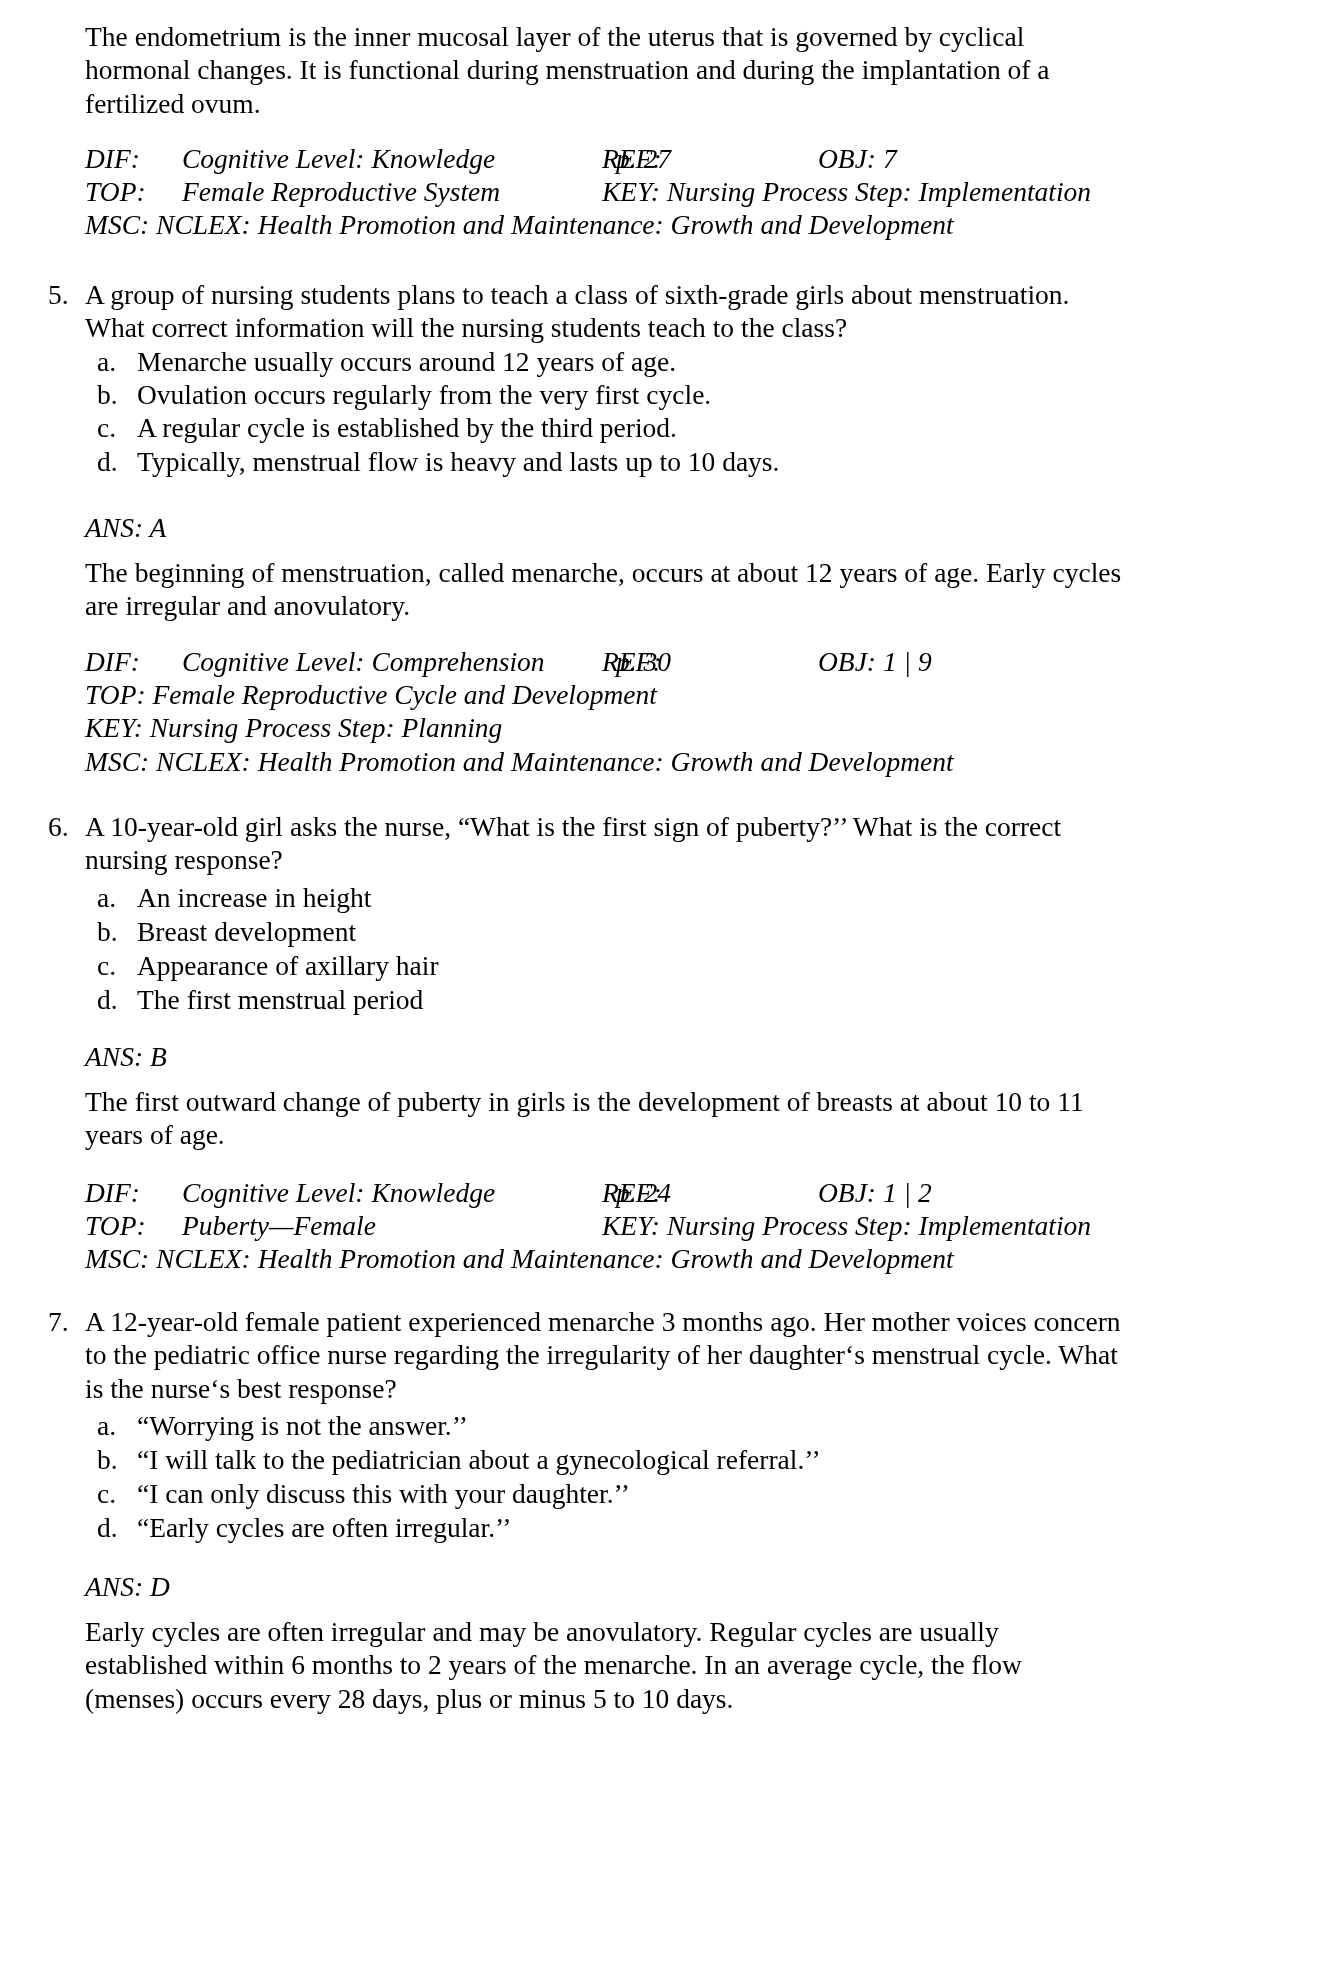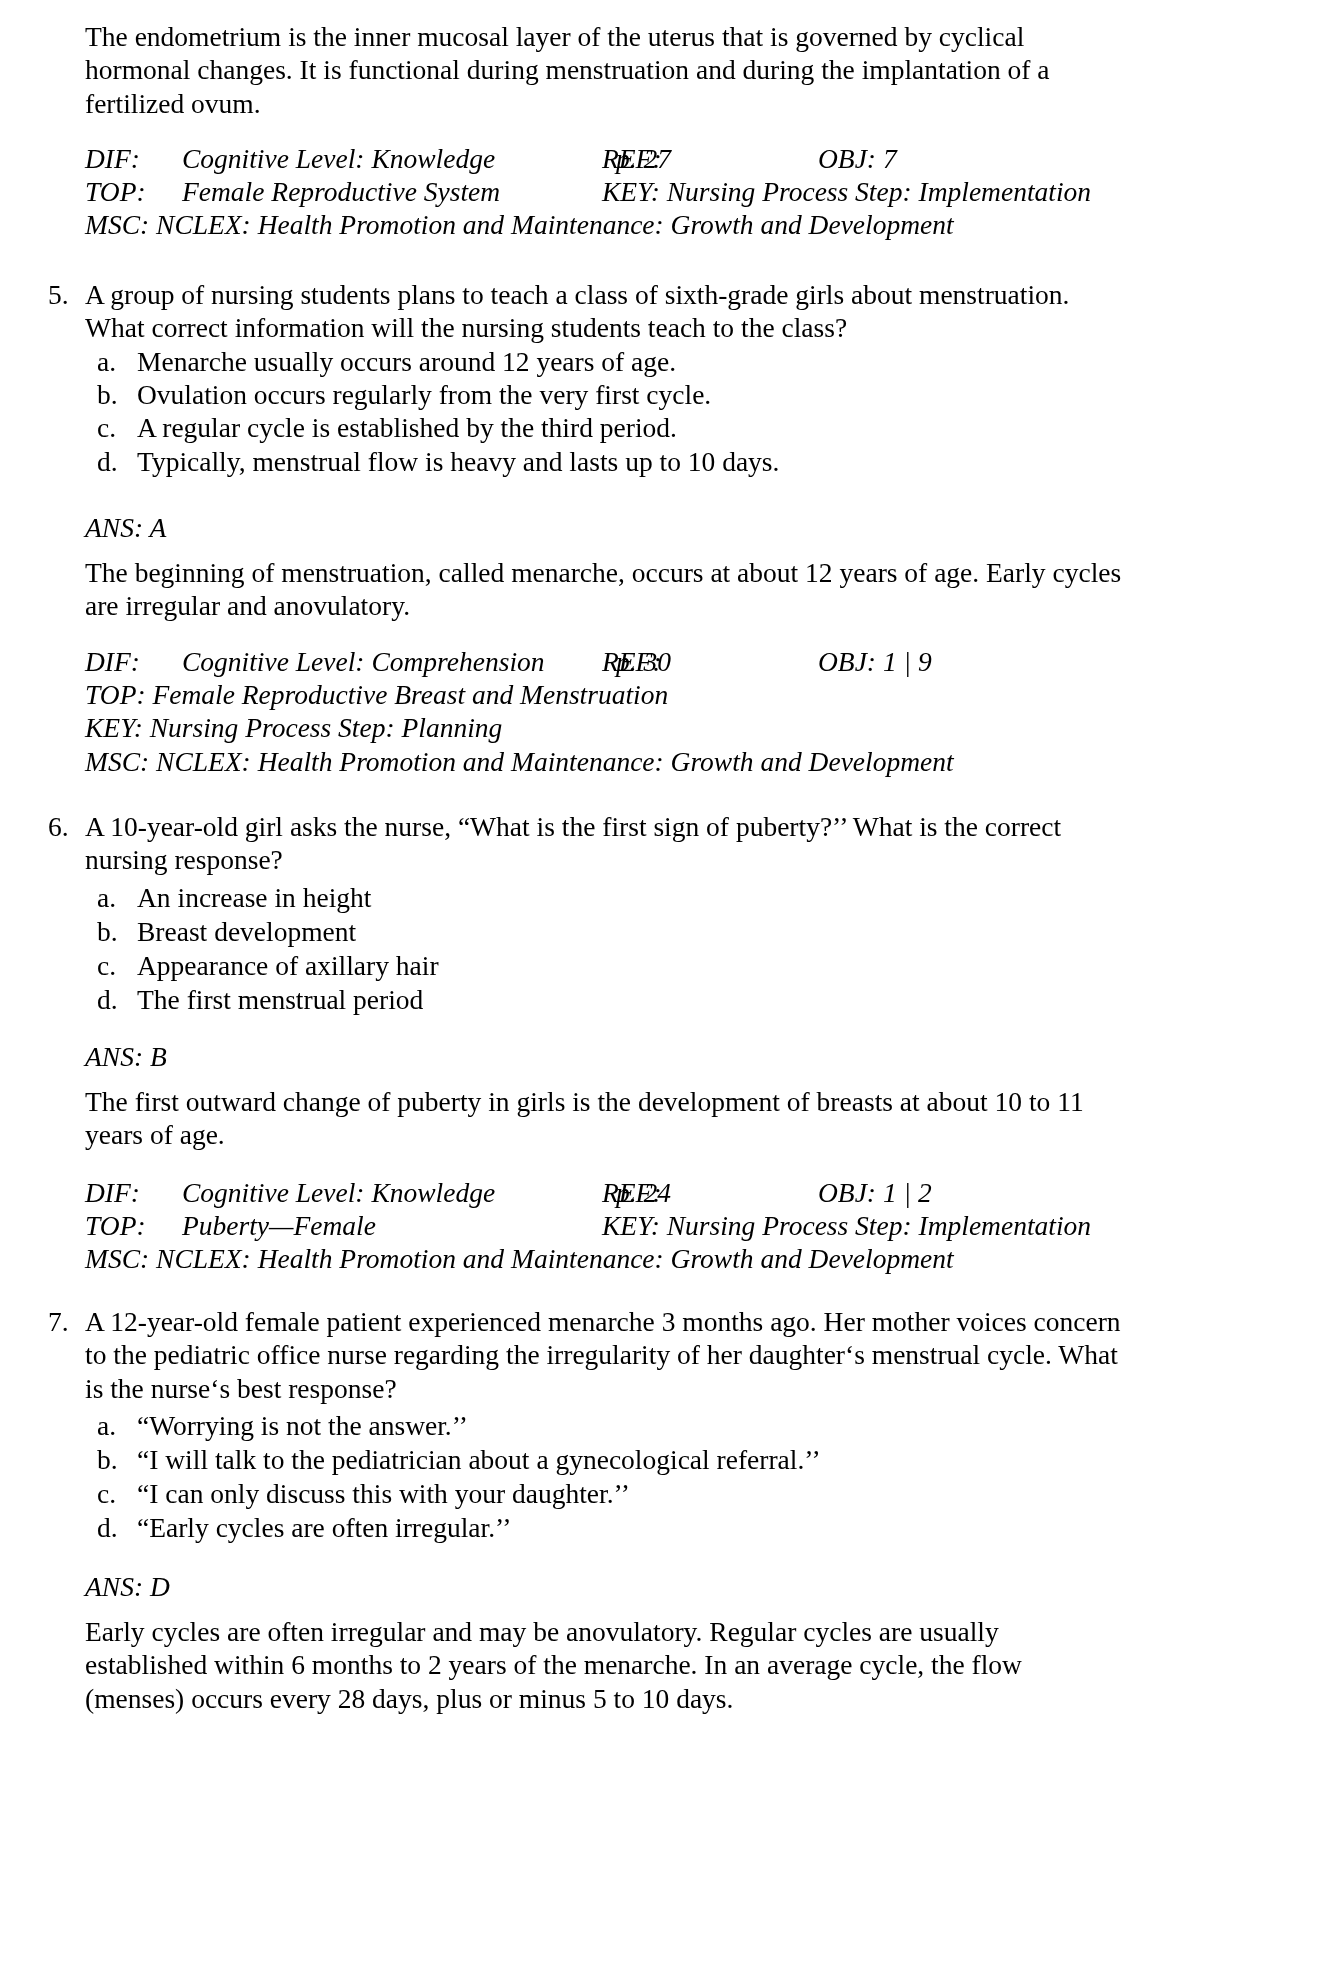--- a/index.html
+++ b/index.html
@@ -94,21 +94,21 @@
 </div>
 
 <div class="row" style="top:645px">
   <span class="m l85">DIF:</span>
   <span class="m l146">Cognitive Level: Comprehension</span>
   <span class="m l580">REF:</span>
   <span class="m l652">p. 30</span>
   <span class="m l838">OBJ: 1 | 9</span>
 </div>
 <div class="row" style="top:678px">
-  <span class="m l85">TOP: Female Reproductive Breast and Menstruation</span>
+  <span class="m l85">TOP: Female Reproductive Cycle and Development</span>
 </div>
 <div class="row" style="top:711px">
   <span class="m l85">KEY: Nursing Process Step: Planning</span>
 </div>
 <div class="row" style="top:745px">
   <span class="m l85">MSC: NCLEX: Health Promotion and Maintenance: Growth and Development</span>
 </div>
 
 <div class="row" style="top:810px">
   <span class="qnum">6.</span>

